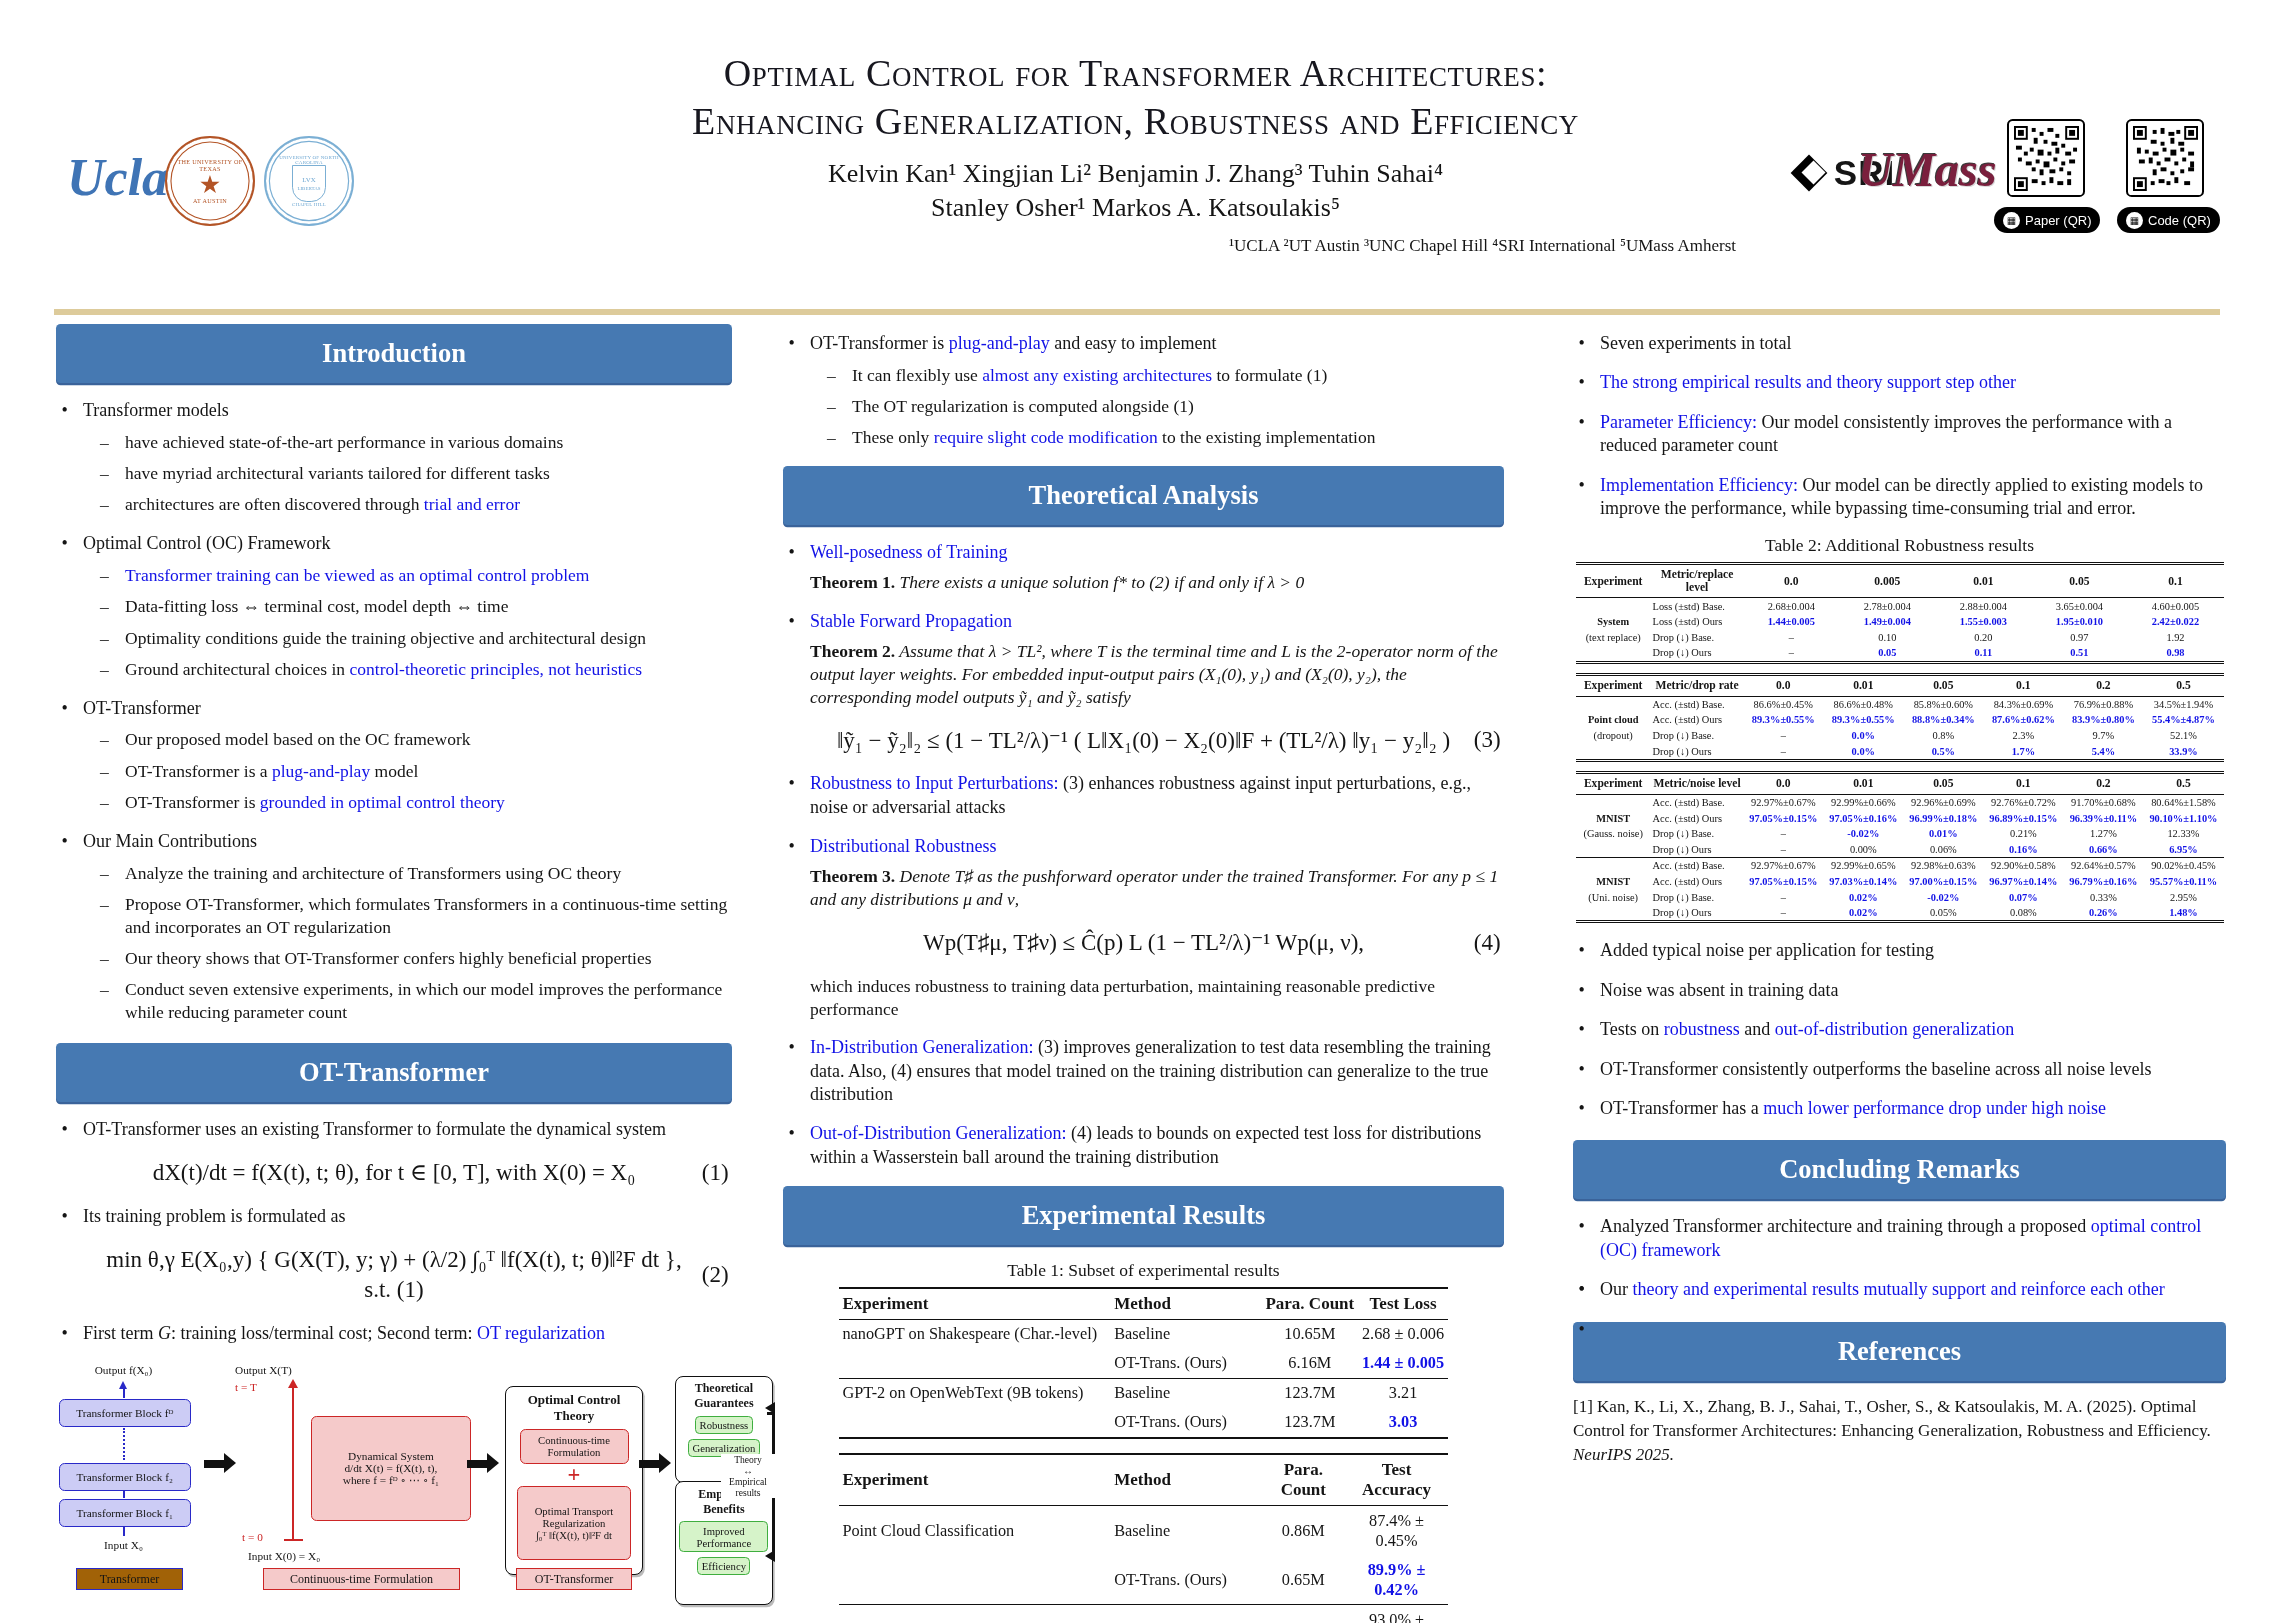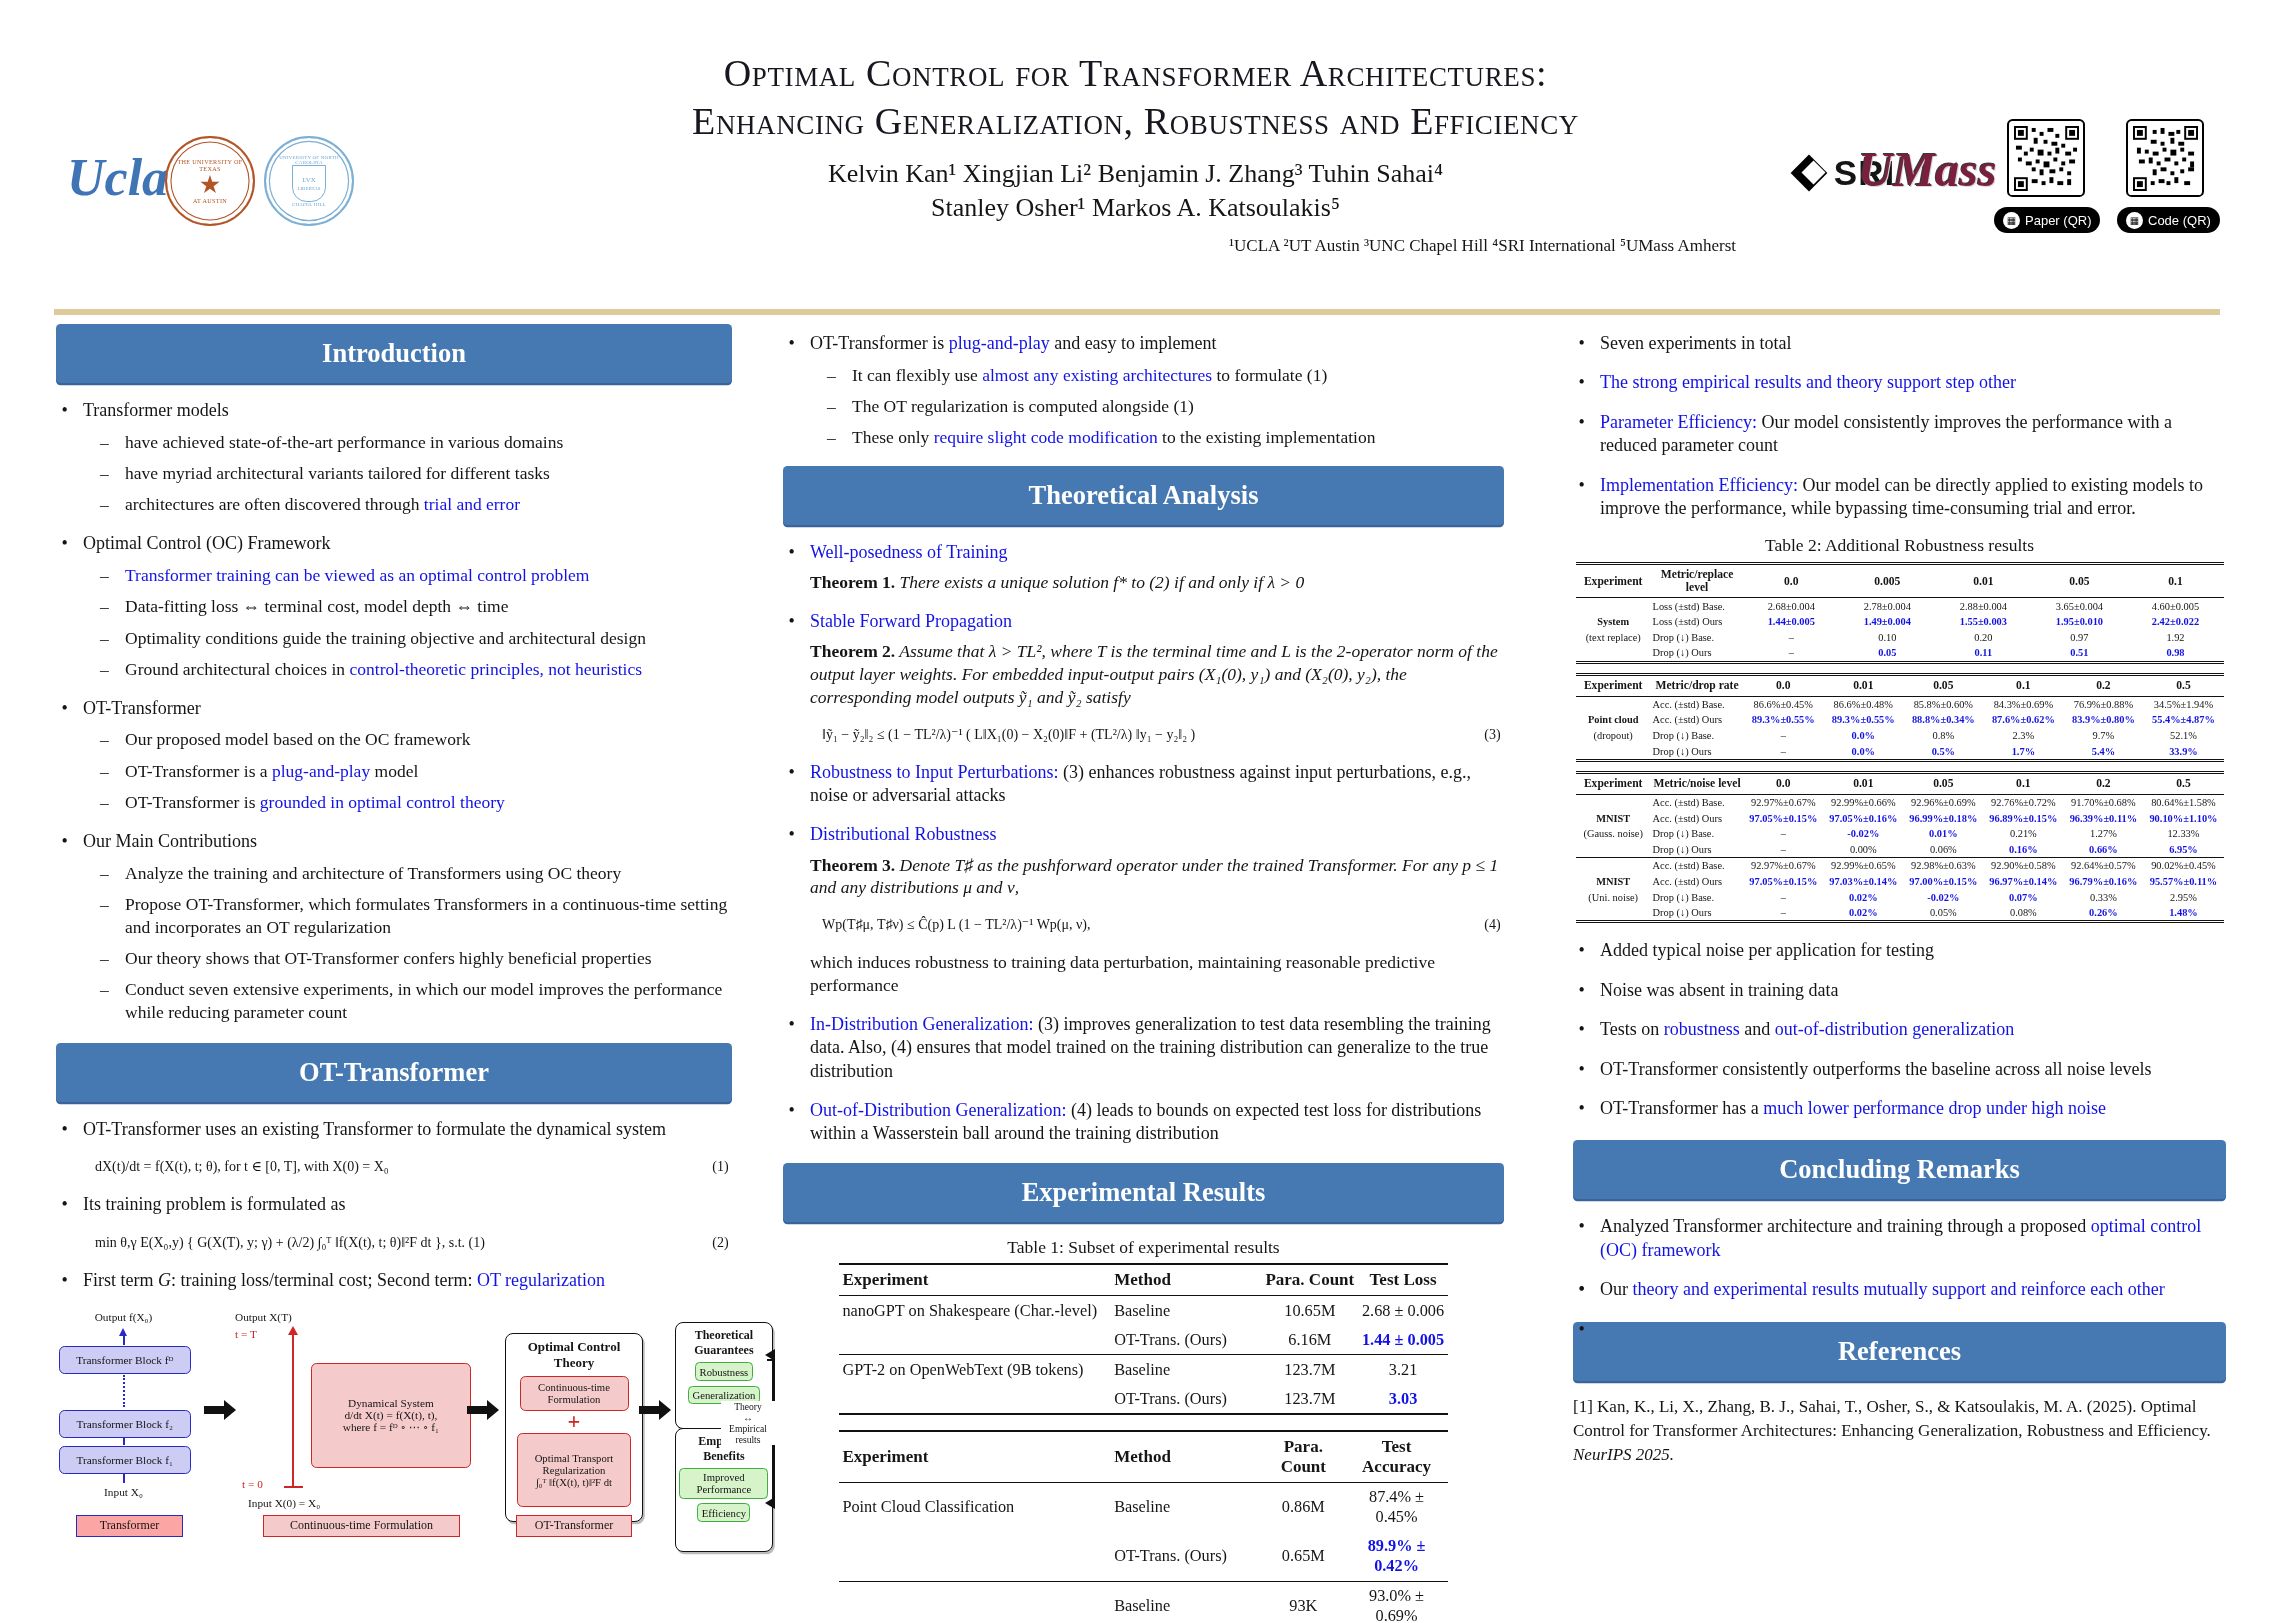--- a/index.html
+++ b/index.html
@@ -44,21 +44,21 @@
   .secbar{height:59px;background:#4679b2;border-radius:4.5px;color:#fff;display:flex;align-items:center;
           justify-content:center;font-size:26.5px;font-weight:bold;box-shadow:0 2.3px 0 #3a639a;}
   
   .row{position:relative;line-height:1.3;}
   .l1{font-size:18px;padding-left:27px;margin:16px 0 6.8px;}
   .l2{font-size:17.5px;padding-left:69px;margin:8.5px 0;}
   .l1 > .mk{position:absolute;left:5.6px;}
   .l2 > .mk{position:absolute;left:44px;}
   .thmp{font-size:17.5px;padding-left:27px;margin:4.5px 0 11.3px;}
   .cont{font-size:17.5px;padding-left:27px;margin:4.5px 0 11.3px;}
-  .eq{font-size:14px;margin:17px 0;padding:0 39px;}
+  .eq{font-size:23px;text-align:center;margin:17px 0;padding:0 39px;}
   .eq .txt{display:block;font-family:"Liberation Serif","DejaVu Serif","DejaVu Sans",serif;}
   .eq .eqno{position:absolute;right:3.4px;top:50%;transform:translateY(-50%);}
   .ref{font-size:17px;line-height:1.4;margin-top:14.7px;}
   .bl{color:#1212e6;}
   .blb{color:#1212e6;font-weight:700;}
   .thm{font-weight:700;}
   .i{font-style:italic;}
   .mk{font-size:inherit;}
   
   .cap{text-align:center;font-size:17.5px;margin:14.7px 0 5.6px;}
@@ -83,21 +83,21 @@
   .dlbl{text-align:center;}
   .bluebox{background:#ccccf5;border:1.7px solid #2929c8;border-radius:5.6px;display:flex;align-items:center;
            justify-content:center;text-align:center;}
   .redbox{background:#f5caca;border:1.7px solid #cc2626;border-radius:5.6px;display:flex;flex-direction:column;
           align-items:center;justify-content:center;text-align:center;}
   .greenbox{background:#d6f3c9;border:1.4px solid #3fae3f;border-radius:4.5px;display:flex;align-items:center;
             justify-content:center;text-align:center;font-size:10.7px;padding:2.3px 3.4px;}
   .blackbox{background:#fff;border:1.7px solid #111;border-radius:8px;box-shadow:1.7px 2.3px 0 #bbb;}
   .capchip{border:1.7px solid;display:flex;align-items:center;justify-content:center;text-align:center;
            font-size:12px;padding:2.3px 4.5px;}
-  .chipblue{background:#fca5a5;border-color:#2929c8;}
+  .chipblue{background:#a16207;border-color:#2929c8;}
   .chipred{background:#f5caca;border-color:#cc2626;}
   .vline-blue{width:1.7px;background:#2929c8;}
   .vdots{border-left:2.3px dotted #2929c8;width:0;}
   .redline{width:1.7px;background:#cc2626;}
   .tri-up-red{width:0;height:0;border-left:5px solid transparent;border-right:5px solid transparent;border-bottom:9px solid #cc2626;}
   .tri-up-blue{width:0;height:0;border-left:4.5px solid transparent;border-right:4.5px solid transparent;border-bottom:8px solid #2929c8;}
   .barr{width:33px;height:20px;}
   .barr .sh{position:absolute;left:0;top:6.2px;width:20px;height:8px;background:#111;}
   .barr .hd{position:absolute;left:20px;top:0;width:0;height:0;border-top:10px solid transparent;border-bottom:10px solid transparent;border-left:12.4px solid #111;}
   .harr{width:0;height:0;border-top:6.2px solid transparent;border-bottom:6.2px solid transparent;border-right:10px solid #111;}

